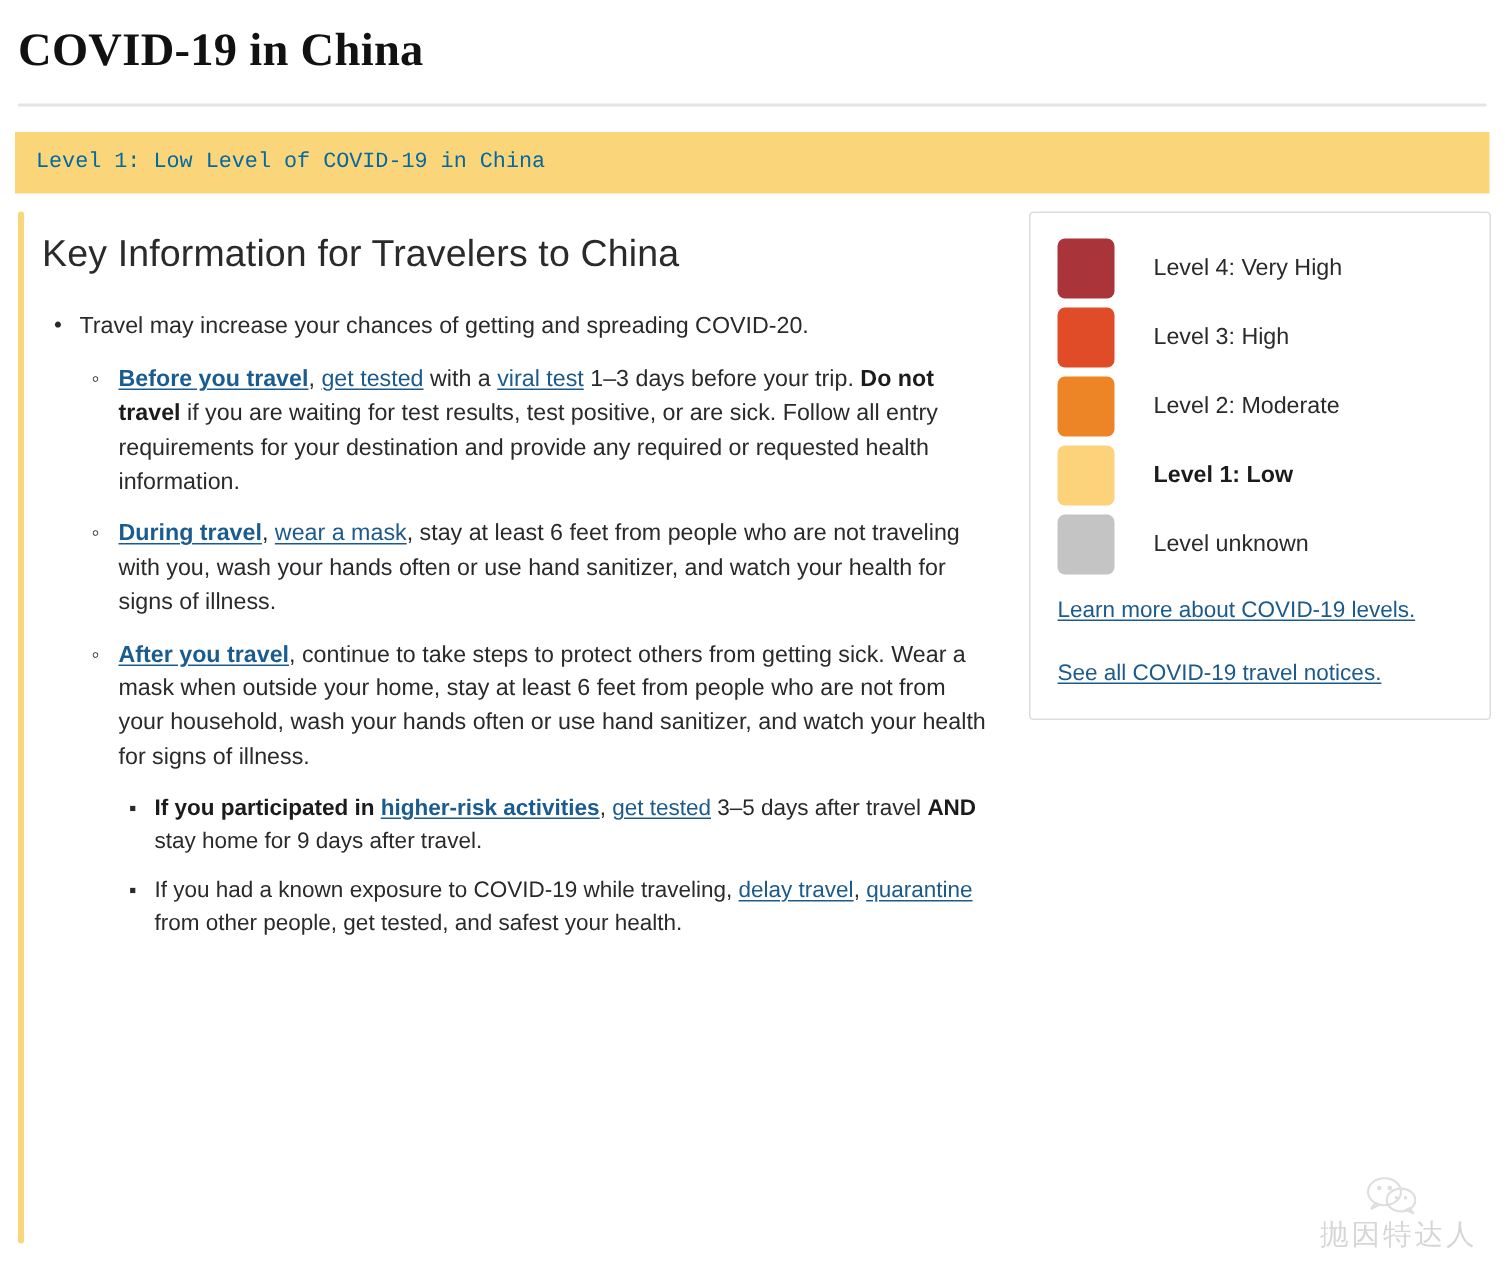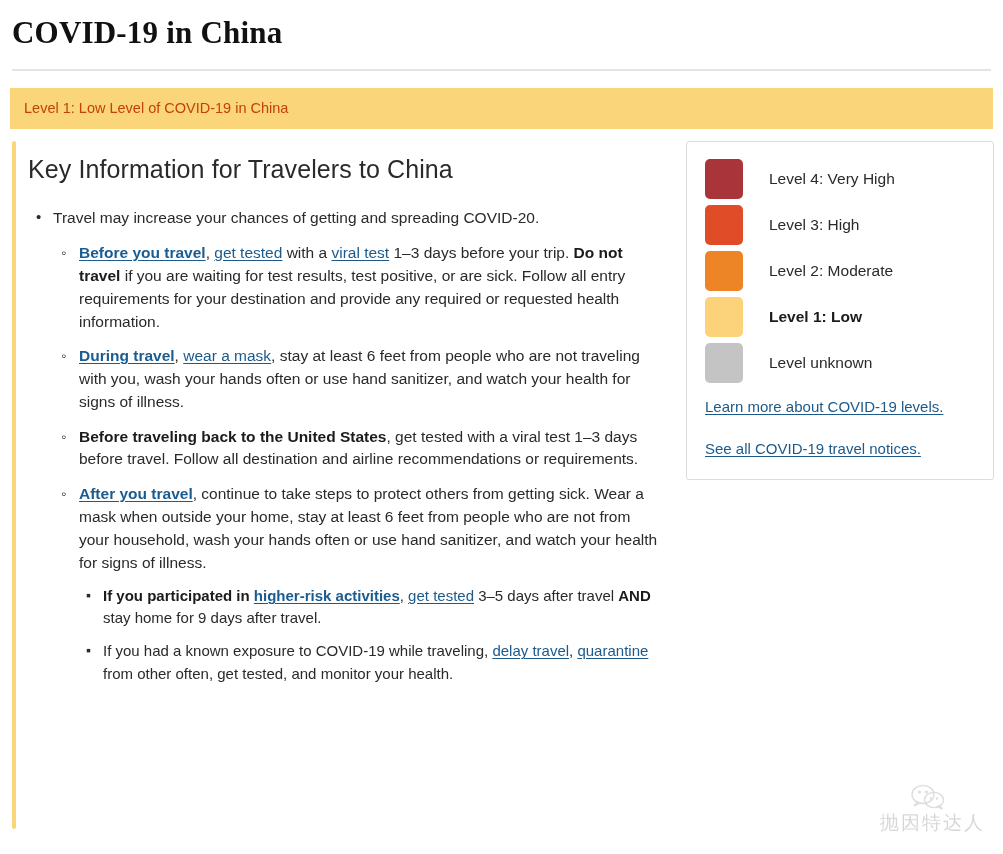--- a/index.html
+++ b/index.html
@@ -40,22 +40,23 @@
     margin: 17px 10px 0 10px;
     background: #fbd579;
     height: 41px;
     display: flex;
     align-items: center;
     padding-left: 14px;
     box-sizing: border-box;
   }
   .alert-banner-text {
     font-size: 14.5px;
-    color: #c2410c;
+    color: #0369a1;
     line-height: 1.2;
+    font-family: Liberation Mono, monospace;
   }
 
   
   .content-row {
     position: relative;
     display: flex;
     align-items: flex-end;
     margin-top: 12px;
   }
 
@@ -249,24 +250,23 @@
 
 <div class="content-row">
   <div class="accent-bar"></div>
 
   <div class="main-col">
     <h2 class="section-heading">Key Information for Travelers to China</h2>
     <ul class="lvl1" id="bullet-root">
         <li><span>Travel may increase your chances of getting and spreading COVID-20.</span><ul class="lvl2">
             <li><a class="lnk bold" href="#">Before you travel</a><span>, </span><a class="lnk" href="#">get tested</a><span> with a </span><a class="lnk" href="#">viral test</a><span> 1–3 days before your trip. </span><strong class="b">Do not travel</strong><span> if you are waiting for test results, test positive, or are sick. Follow all entry requirements for your destination and provide any required or requested health information.</span></li>
             <li><a class="lnk bold" href="#">During travel</a><span>, </span><a class="lnk" href="#">wear a mask</a><span>, stay at least 6 feet from people who are not traveling with you, wash your hands often or use hand sanitizer, and watch your health for signs of illness.</span></li>
-            <li><strong class="b">Before traveling back to the United States</strong><span>, get tested with a viral test 1–3 days before travel. Follow all destination and airline recommendations or requirements.</span></li>
             <li><a class="lnk bold" href="#">After you travel</a><span>, continue to take steps to protect others from getting sick. Wear a mask when outside your home, stay at least 6 feet from people who are not from your household, wash your hands often or use hand sanitizer, and watch your health for signs of illness.</span><ul class="lvl3">
                 <li><strong class="b">If you participated in </strong><a class="lnk bold" href="#">higher-risk activities</a><span>, </span><a class="lnk" href="#">get tested</a><span> 3–5 days after travel </span><strong class="b">AND</strong><span> stay home for 9 days after travel.</span></li>
-                <li><span>If you had a known exposure to COVID-19 while traveling, </span><a class="lnk" href="#">delay travel</a><span>, </span><a class="lnk" href="#">quarantine</a><span> from other often, get tested, and monitor your health.</span></li>
+                <li><span>If you had a known exposure to COVID-19 while traveling, </span><a class="lnk" href="#">delay travel</a><span>, </span><a class="lnk" href="#">quarantine</a><span> from other people, get tested, and safest your health.</span></li>
               </ul></li>
           </ul></li>
       </ul>
   </div>
 
   <div class="side-col">
     <div class="card">
       <div class="card-body">
         <div id="legend-root">
             <div class="legend-row">

